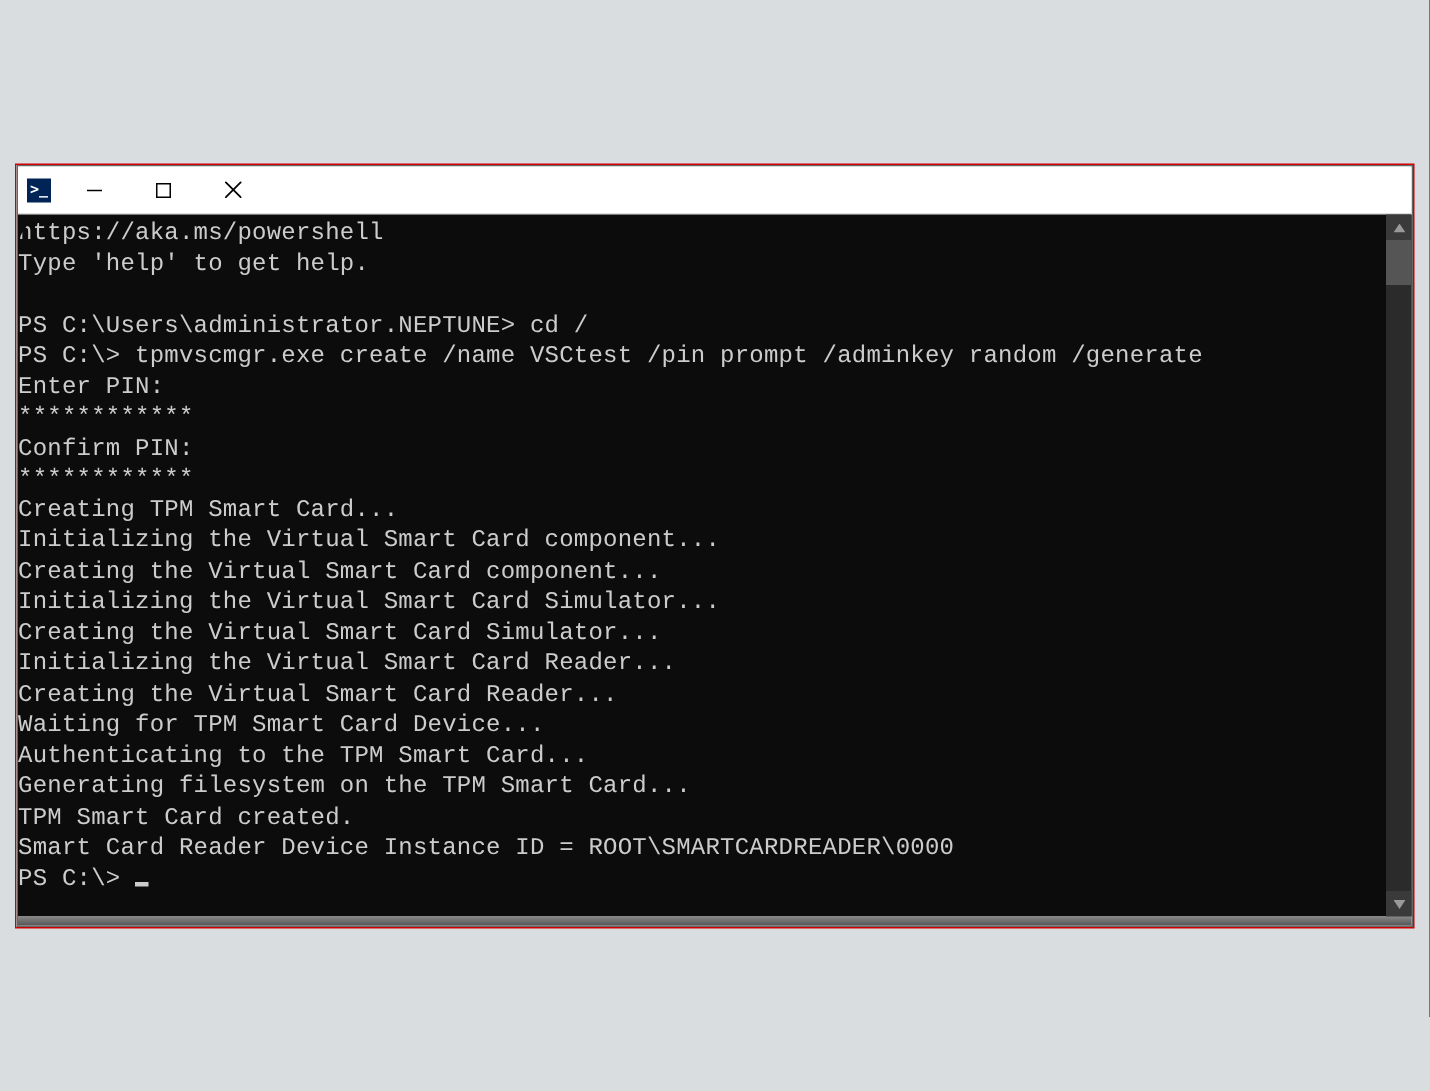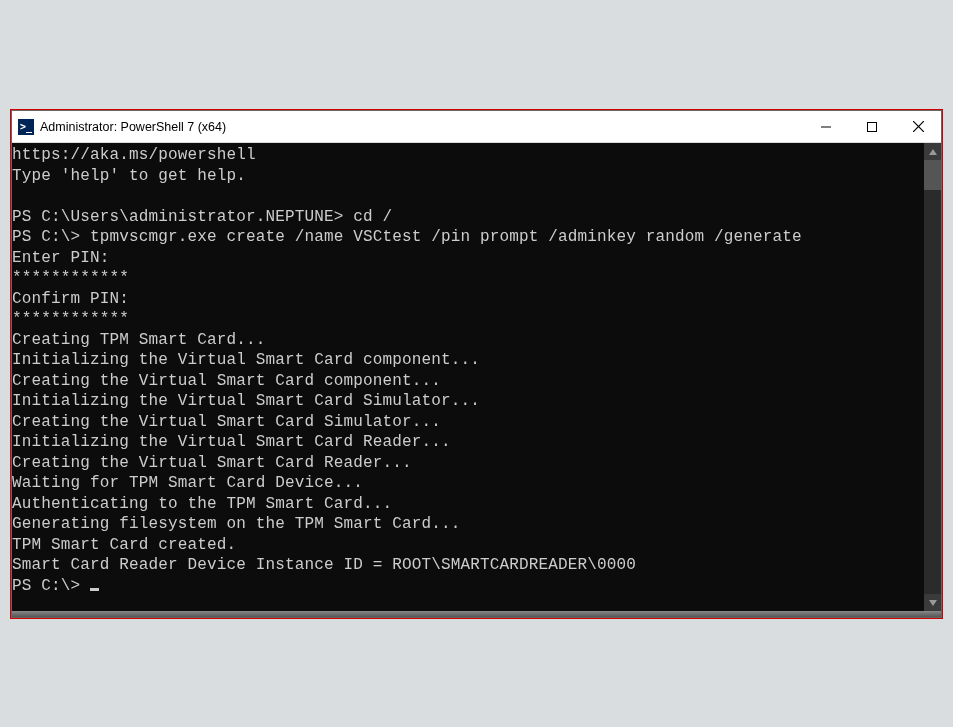--- a/index.html
+++ b/index.html
@@ -87,20 +87,21 @@
     .terminal-content {
       flex: 1;
       padding: 2px 0 2px 0;
       color: #cccccc;
       font-family: Consolas, "Courier New", monospace;
       font-size: 16px;
       line-height: 20.5px;
       white-space: pre;
       overflow: hidden;
       letter-spacing: 0.15px;
+      border-radius: 23px;
     }
     .scrollbar {
       width: 17px;
       background: #2b2b2b;
       position: relative;
     }
     .scrollbar-up, .scrollbar-down {
       position: absolute;
       width: 17px;
       height: 17px;
@@ -134,21 +135,20 @@
   </style>
 </head>
 <body>
 
 <div class="outer-border">
   <div class="window">
     <div class="titlebar">
       <div class="titlebar-icon">
         <span class="titlebar-icon-inner">&gt;_</span>
       </div>
-      <div class="titlebar-text">Administrator: PowerShell 7 (x64)</div>
       <div class="titlebar-buttons">
         <div class="titlebar-btn">
           <svg width="10" height="10" viewBox="0 0 10 10">
               <line x1="0" y1="5" x2="10" y2="5" stroke="#000" stroke-width="1"></line>
             </svg>
         </div>
         <div class="titlebar-btn">
           <svg width="10" height="10" viewBox="0 0 10 10">
               <rect x="0.5" y="0.5" width="9" height="9" fill="none" stroke="#000" stroke-width="1"></rect>
             </svg>

